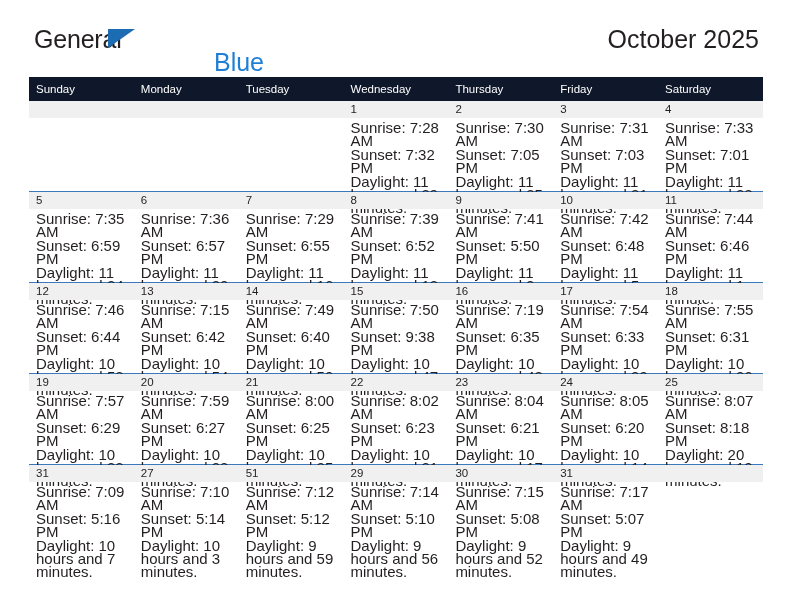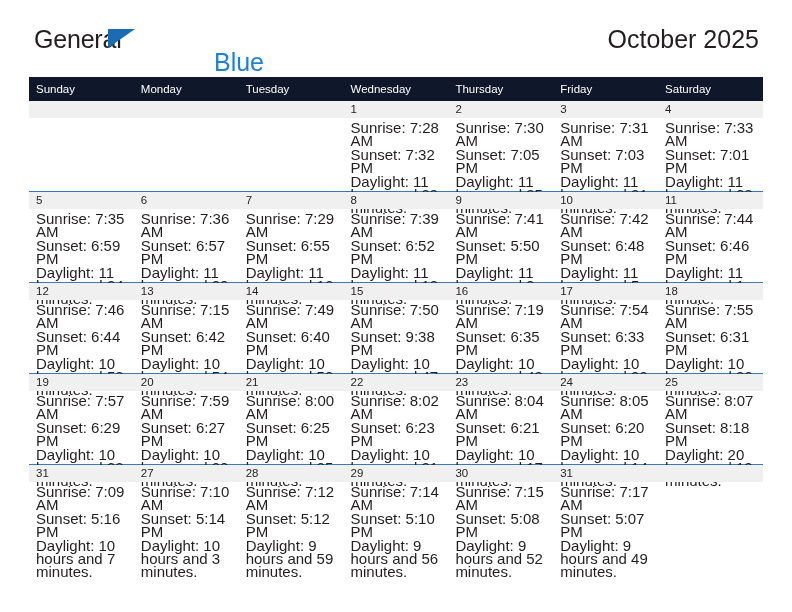--- a/index.html
+++ b/index.html
@@ -455,21 +455,21 @@
               <div class="daynum-band">27</div>
               <div class="details">
                 <div>Sunrise: 7:10 AM</div>
                 <div>Sunset: 5:14 PM</div>
                 <div>Daylight: 10 hours and 3 minutes.</div>
               </div>
             </div>
           </td>
           <td>
             <div class="cell">
-              <div class="daynum-band">28</div>
+              <div class="daynum-band">51</div>
               <div class="details">
                 <div>Sunrise: 7:12 AM</div>
                 <div>Sunset: 5:12 PM</div>
                 <div>Daylight: 9 hours and 59 minutes.</div>
               </div>
             </div>
           </td>
           <td>
             <div class="cell">
               <div class="daynum-band">29</div>

